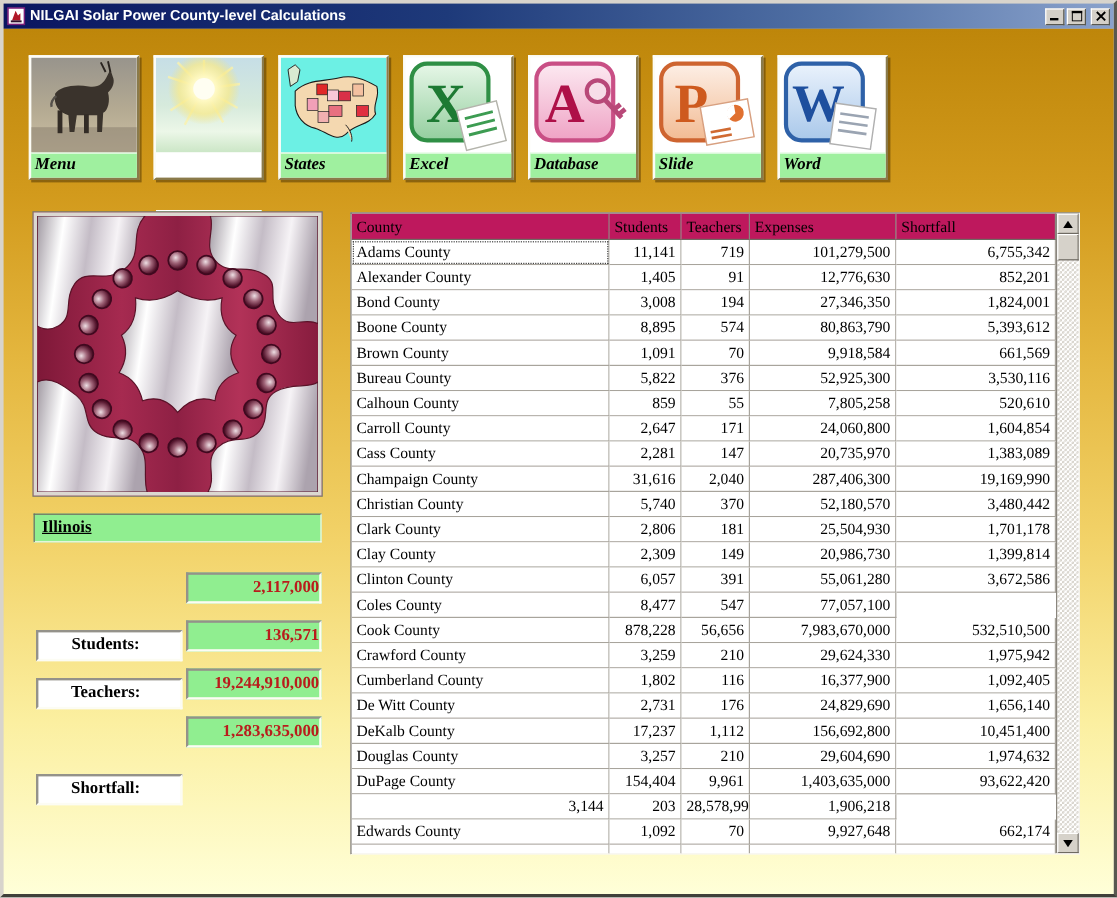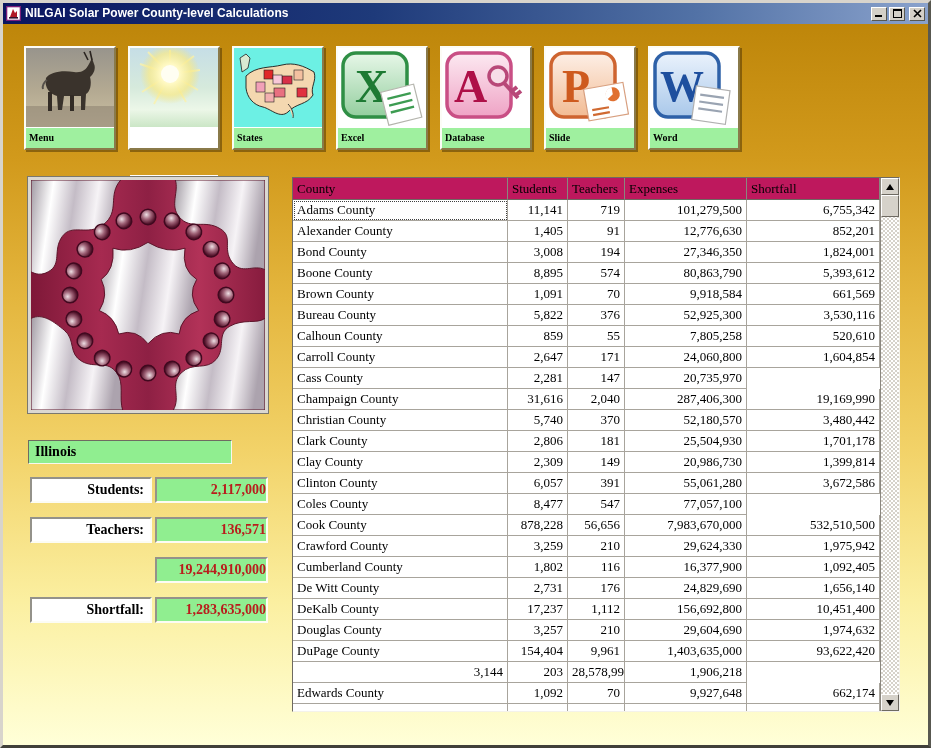--- a/index.html
+++ b/index.html
@@ -20,32 +20,32 @@
   .winbtn.close{margin-left:4px;}
   
   .content{position:relative;width:925px;height:721px;overflow:hidden;
     background:linear-gradient(180deg,#BE860A 0%,#D29A1C 19%,#E4B63E 38%,#F2D268 59%,#FBEFA0 80%,#FFFFD8 100%);}
   
   .toolbtn{position:absolute;top:22px;width:92px;height:104px;background:#fff;
     border:2px solid;border-color:#FCFCF6 #8A7A4A #8A7A4A #FCFCF6;
     box-shadow:2px 2px 0 rgba(84,56,4,.55);padding:0;cursor:pointer;}
   .toolbtn .img{display:block;width:88px;height:79px;}
   .toolbtn .lbl{display:block;width:88px;height:21px;background:#9FF09F;
-    border-top:1px solid #FFFFFF;font-weight:bold;font-size:10px;line-height:20px;
-    text-align:left;padding-left:3px;color:#000;font-family:"Liberation Serif",serif;}
+    border-top:1px solid #FFFFFF;font-weight:bold;font-size:14px;line-height:20px;
+    text-align:left;padding-left:3px;color:#000;font-family:"Liberation Serif",serif;font-style:italic;}
   .toolbtn .lbl.center{text-align:center;padding-left:0;margin-top:48px;}
   
   .fractal{position:absolute;left:25px;top:153px;width:240px;height:236px;
     border:3px solid #DBD8D1;box-shadow:0 0 0 1px #7A786E;background:#8E1C3E;}
-  .statebar{position:absolute;left:25px;top:416px;width:204px;height:24px;background:#90EE90;
+  .statebar{position:absolute;left:25px;top:404px;width:240px;height:24px;background:#90EE90;
     border:1px solid;border-color:#6E6C62 #F8F8EE #F8F8EE #6E6C62;
-    font-weight:bold;font-size:14px;line-height:22px;padding-left:6px;color:#000;}
+    font-weight:bold;font-size:14px;line-height:22px;padding-left:6px;color:#000;text-decoration:underline;}
   .fldlabel{position:absolute;left:27px;width:122px;height:26px;background:#FFFFFF;
     border:2px solid;border-color:#94928A #FCFCF4 #FCFCF4 #94928A;
-    font-weight:bold;font-size:14px;line-height:22px;text-align:right;padding-right:6px;color:#000;}
+    font-weight:bold;font-size:14px;line-height:22px;text-align:center;padding-right:6px;color:#000;margin-top:48px;}
   .fldvalue{position:absolute;left:152px;width:113px;height:26px;background:#90EE90;
     border:2px solid;border-color:#94928A #FCFCF4 #FCFCF4 #94928A;
     font-weight:bold;font-size:14px;line-height:22px;text-align:right;padding-left:5px;color:#b91c1c;}
   
   .tablewrap{position:absolute;left:289px;top:153px;width:608px;height:535px;background:#FFF;
     border:1px solid;border-color:#6E6A62 #F4F2EA #F4F2EA #6E6A62;overflow:hidden;}
   .tbl{position:absolute;left:0;top:0;right:19px;bottom:0;overflow:hidden;}
   .thead,.tr{display:grid;grid-template-columns:215px 60px 57px 122px 133px;}
   .th{background:#be185d;border-right:1px solid #8A867E;border-bottom:1px solid #6E6A62;
     height:22px;line-height:21px;padding:0 4px;font-size:13px;color:#000;white-space:nowrap;overflow:hidden;}
@@ -370,20 +370,21 @@
               <div class="td num">2,647</div>
               <div class="td num">171</div>
               <div class="td num">24,060,800</div>
               <div class="td num">1,604,854</div>
             </div>
             <div class="tr">
               <div class="td">Cass County</div>
               <div class="td num">2,281</div>
               <div class="td num">147</div>
               <div class="td num">20,735,970</div>
+              <div class="td num">1,383,089</div>
             </div>
             <div class="tr">
               <div class="td">Champaign County</div>
               <div class="td num">31,616</div>
               <div class="td num">2,040</div>
               <div class="td num">287,406,300</div>
               <div class="td num">19,169,990</div>
             </div>
             <div class="tr">
               <div class="td">Christian County</div>

